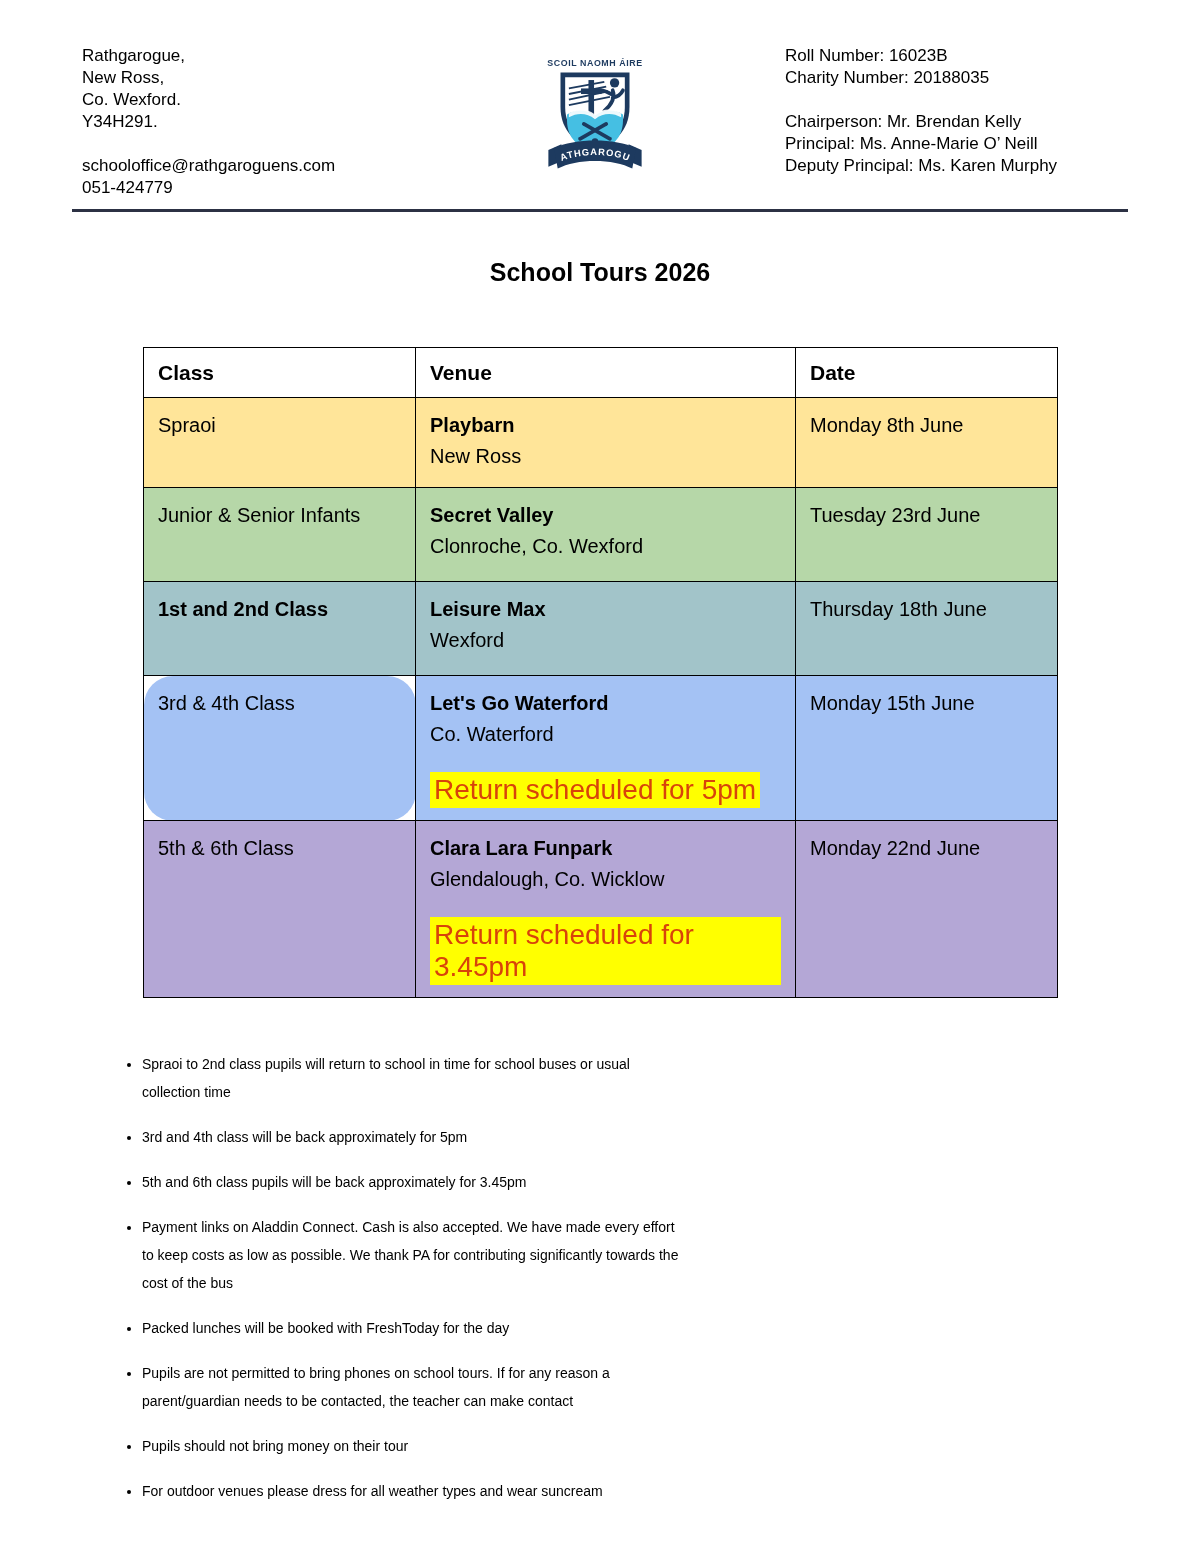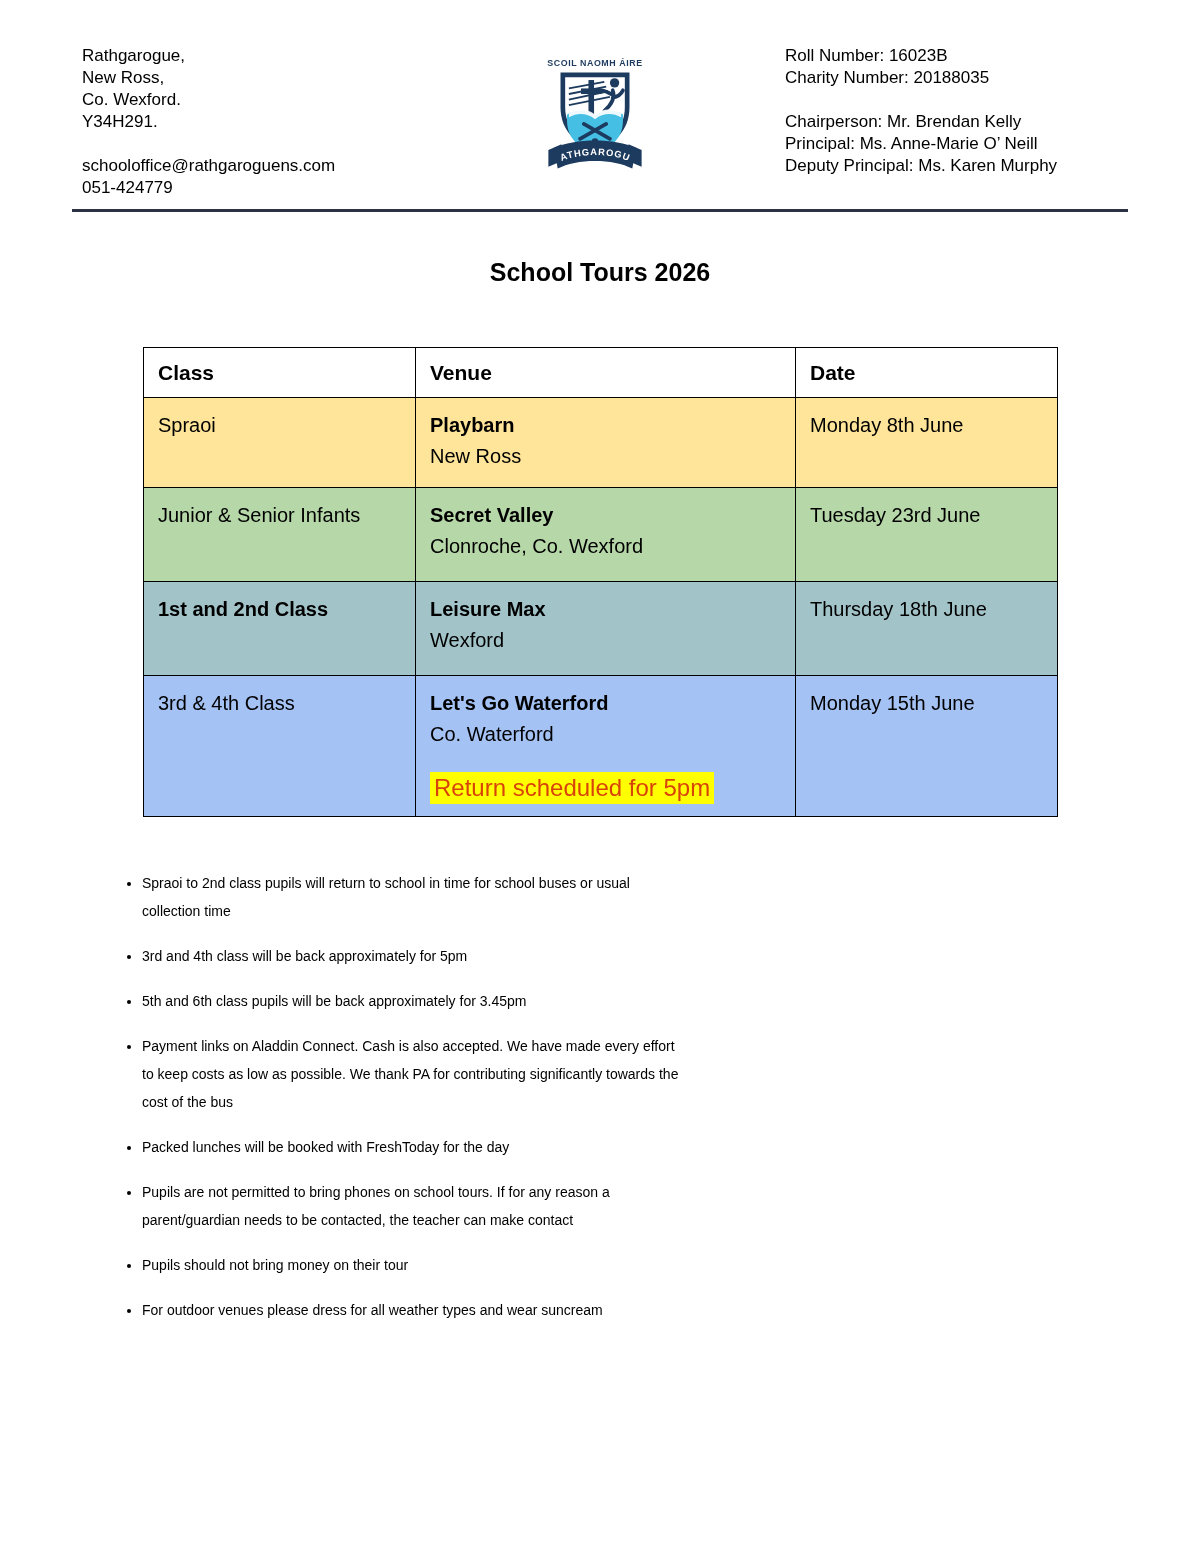--- a/index.html
+++ b/index.html
@@ -64,21 +64,21 @@
   tr.r1 { height: 94px; }
   tr.r2 { height: 94px; }
   tr.r3 { height: 127px; }
   tr.r4 { height: 132px; }
   .venue-name { font-weight: bold; }
   .venue-loc { margin-top: 8px; }
   .venue-note {
     display: inline-block;
     margin-top: 26px;
     padding: 2px 4px;
-    font-size: 24px;
+    font-size: 28px;
   }
   td.cell-class, td.cell-date { padding-top: 18px; }
 
   
   ul.notes {
     margin: 52px 0 0 0;
     padding-left: 60px;
     list-style: disc;
   }
   ul.notes li {
@@ -202,27 +202,36 @@
       <tr class="r2">
         <td class="cell-class" style="background-color: rgb(162, 196, 201); font-weight: bold;">1st and 2nd Class</td>
         <td style="background-color: rgb(162, 196, 201);">
           <div class="venue-name">Leisure Max</div>
           <div class="venue-loc">Wexford</div>
 
         </td>
         <td class="cell-date" style="background-color: rgb(162, 196, 201);">Thursday 18th June</td>
       </tr>
       <tr class="r3">
-        <td class="cell-class" style="background-color: rgb(164, 194, 244);">3rd &amp; 4th Class</td>
+        <td class="cell-class" style="background-color: rgb(164, 194, 244); border-radius: 29px;">3rd &amp; 4th Class</td>
         <td style="background-color: rgb(164, 194, 244);">
           <div class="venue-name">Let's Go Waterford</div>
           <div class="venue-loc">Co. Waterford</div>
           <div class="venue-note" style="background-color: rgb(255, 255, 0); color: rgb(216, 67, 10);">Return scheduled for 5pm</div>
         </td>
         <td class="cell-date" style="background-color: rgb(164, 194, 244);">Monday 15th June</td>
+      </tr>
+      <tr class="r4">
+        <td class="cell-class" style="background-color: rgb(180, 167, 214);">5th &amp; 6th Class</td>
+        <td style="background-color: rgb(180, 167, 214);">
+          <div class="venue-name">Clara Lara Funpark</div>
+          <div class="venue-loc">Glendalough, Co. Wicklow</div>
+          <div class="venue-note" style="background-color: rgb(255, 255, 0); color: rgb(216, 67, 10);">Return scheduled for 3.45pm</div>
+        </td>
+        <td class="cell-date" style="background-color: rgb(180, 167, 214);">Monday 22nd June</td>
       </tr>
     </tbody>
   </table>
 
   <ul class="notes">
     <li>Spraoi to 2nd class pupils will return to school in time for school buses or usual
 collection time</li>
     <li>3rd and 4th class will be back approximately for 5pm</li>
     <li>5th and 6th class pupils will be back approximately for 3.45pm</li>
     <li>Payment links on Aladdin Connect. Cash is also accepted. We have made every effort

